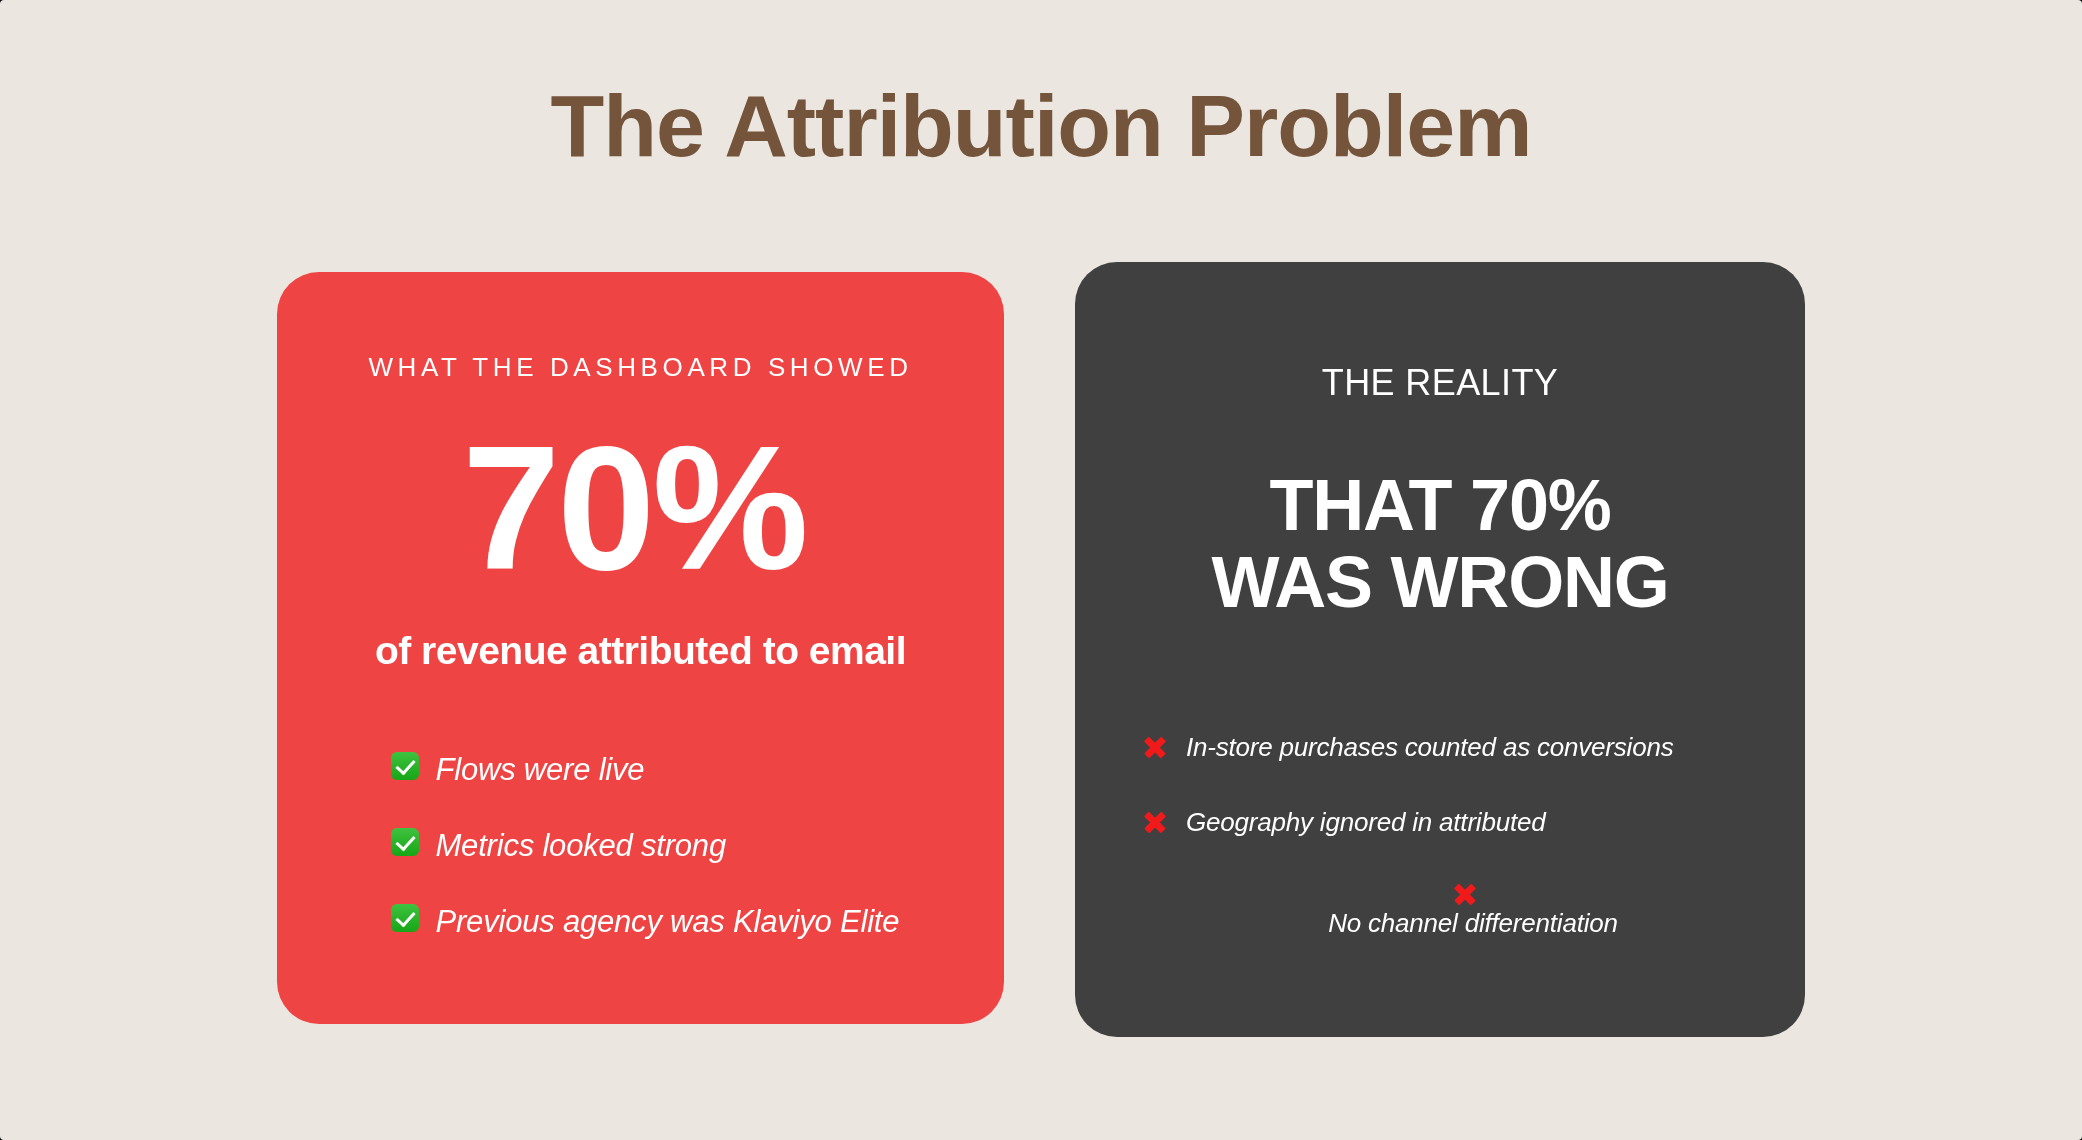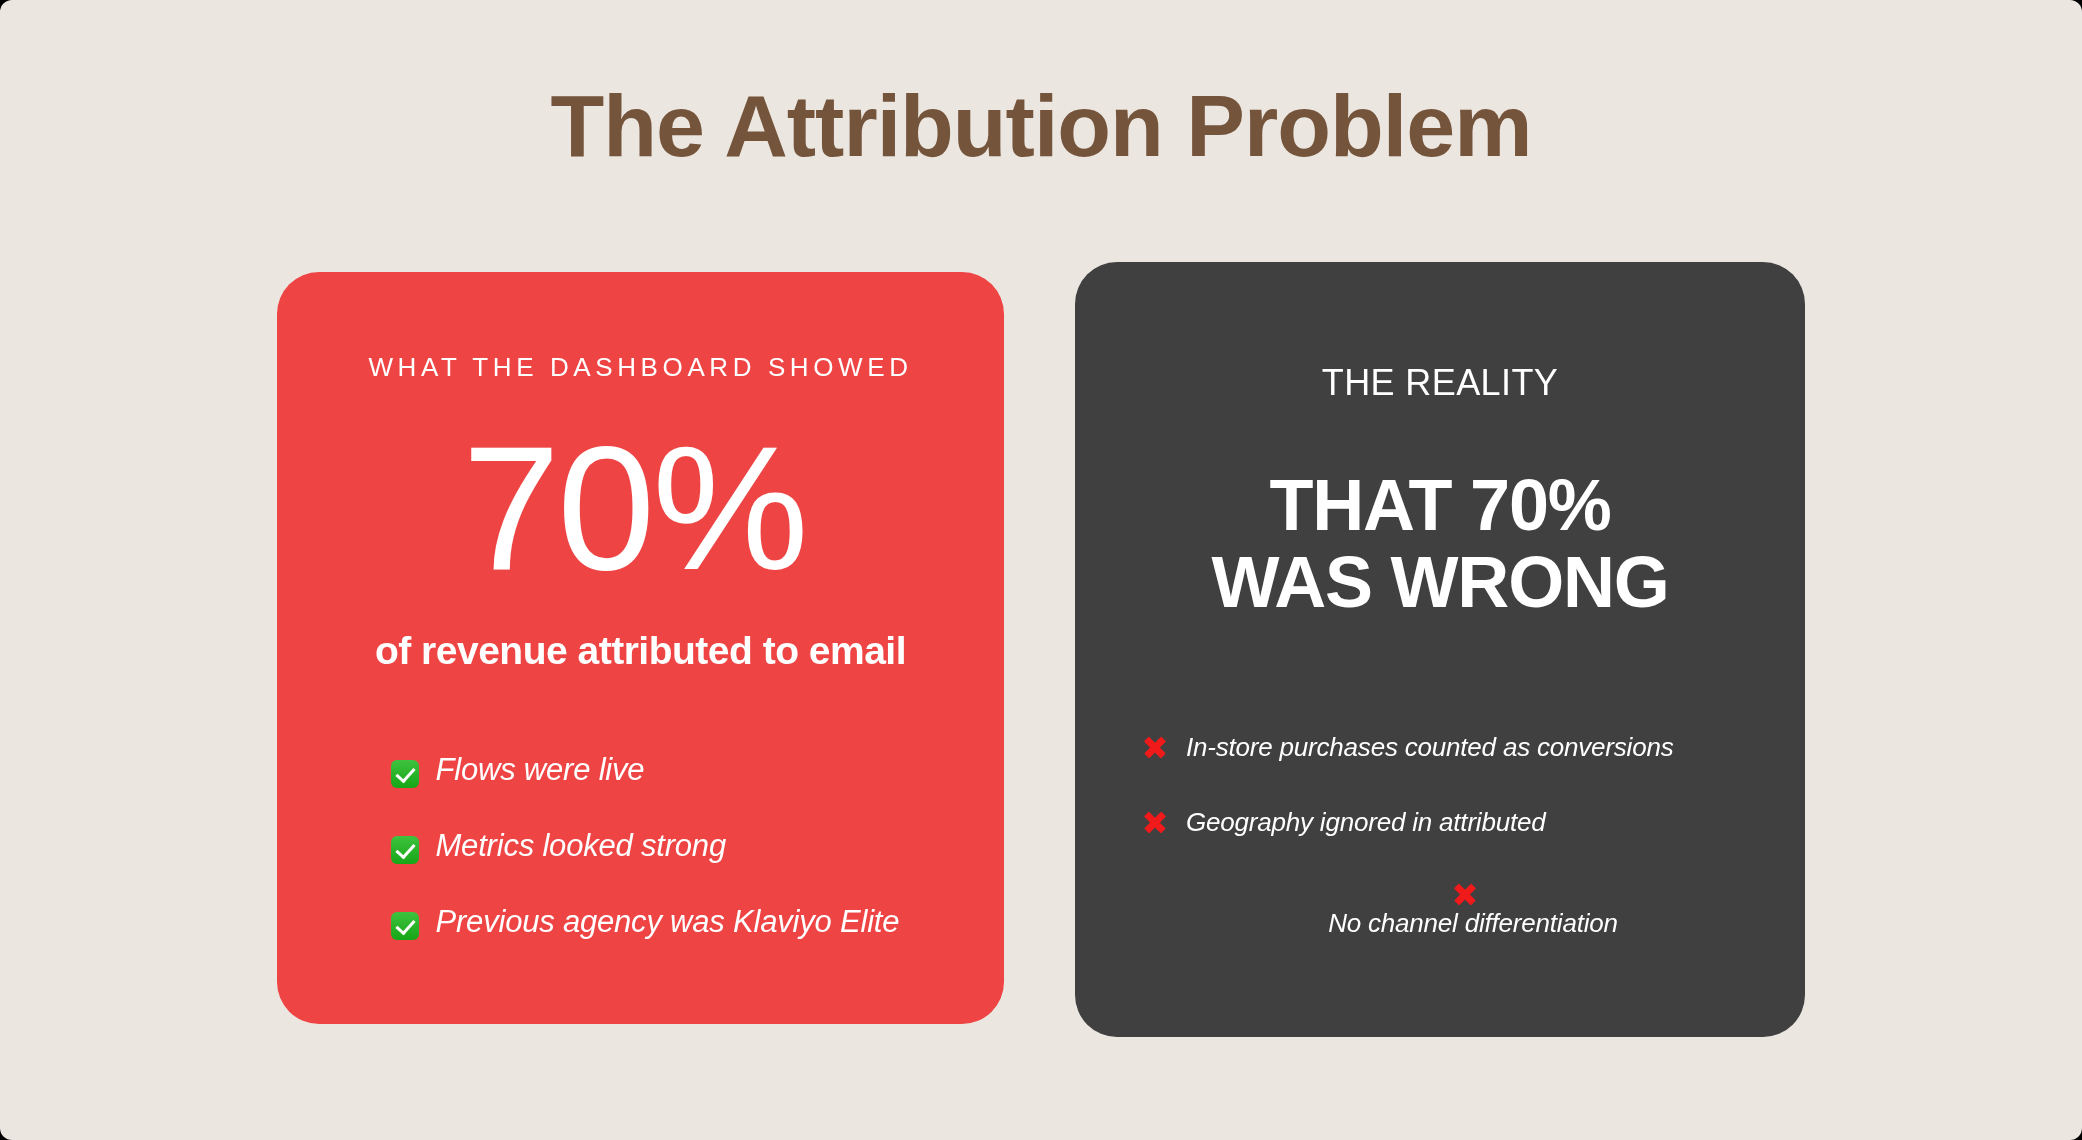--- a/index.html
+++ b/index.html
@@ -15,21 +15,21 @@
   body {
     font-family: "Liberation Sans", sans-serif;
   }
 
   #slide {
     position: absolute;
     left: 0; top: 0;
     width: 2082px;
     height: 1140px;
     background: #EBE6DF;
-    border-radius: 12px;
+    border-radius: 4px;
     overflow: hidden;
     padding-left: 45px;
   }
 
   
   #page-title {
     position: absolute;
     left: 0;
     top: 78px;
     width: 2082px;
@@ -79,21 +79,21 @@
     white-space: nowrap;
   }
 
   #dashboard-stat {
     position: absolute;
     left: 0;
     top: 135px;
     width: 714px;
     text-align: center;
     font-size: 176px;
-    font-weight: 400;
+    font-weight: 700;
     color: #FFFFFF;
     letter-spacing: -3px;
     line-height: 1.15;
   }
 
   #dashboard-caption {
     position: absolute;
     left: 0;
     top: 357px;
     width: 727px;
@@ -108,21 +108,21 @@
   #dashboard-list {
     position: absolute;
     left: 0;
     top: 480px;
     width: 727px;
     list-style: none;
   }
 
   #dashboard-list .bullet-row {
     display: flex;
-    align-items: flex-end;
+    align-items: flex-start;
     justify-content: flex-start;
     margin: 0 auto 40px auto;
     width: 500px;
     height: 36px;
   }
 
   #dashboard-list .bullet-row:last-child { margin-bottom: 0; }
 
   .check-icon {
     flex: 0 0 auto;

